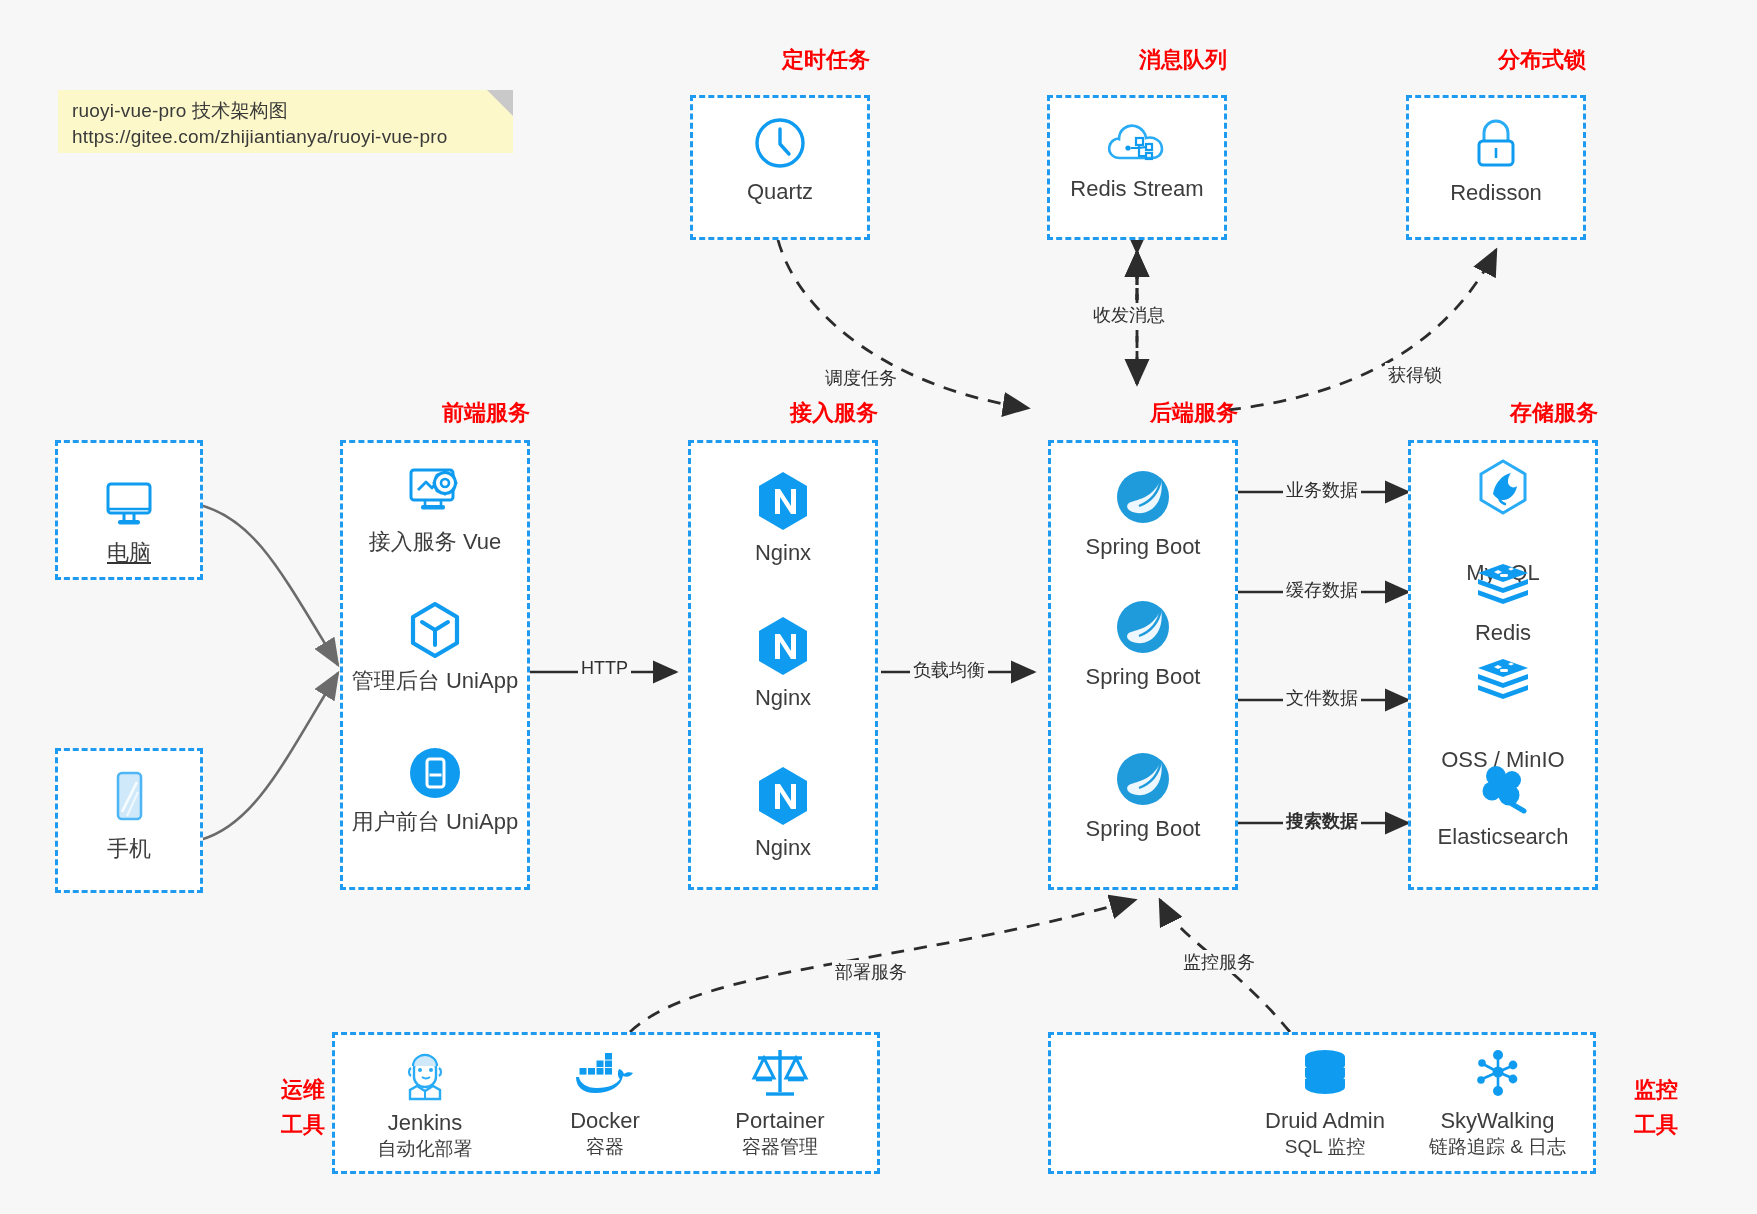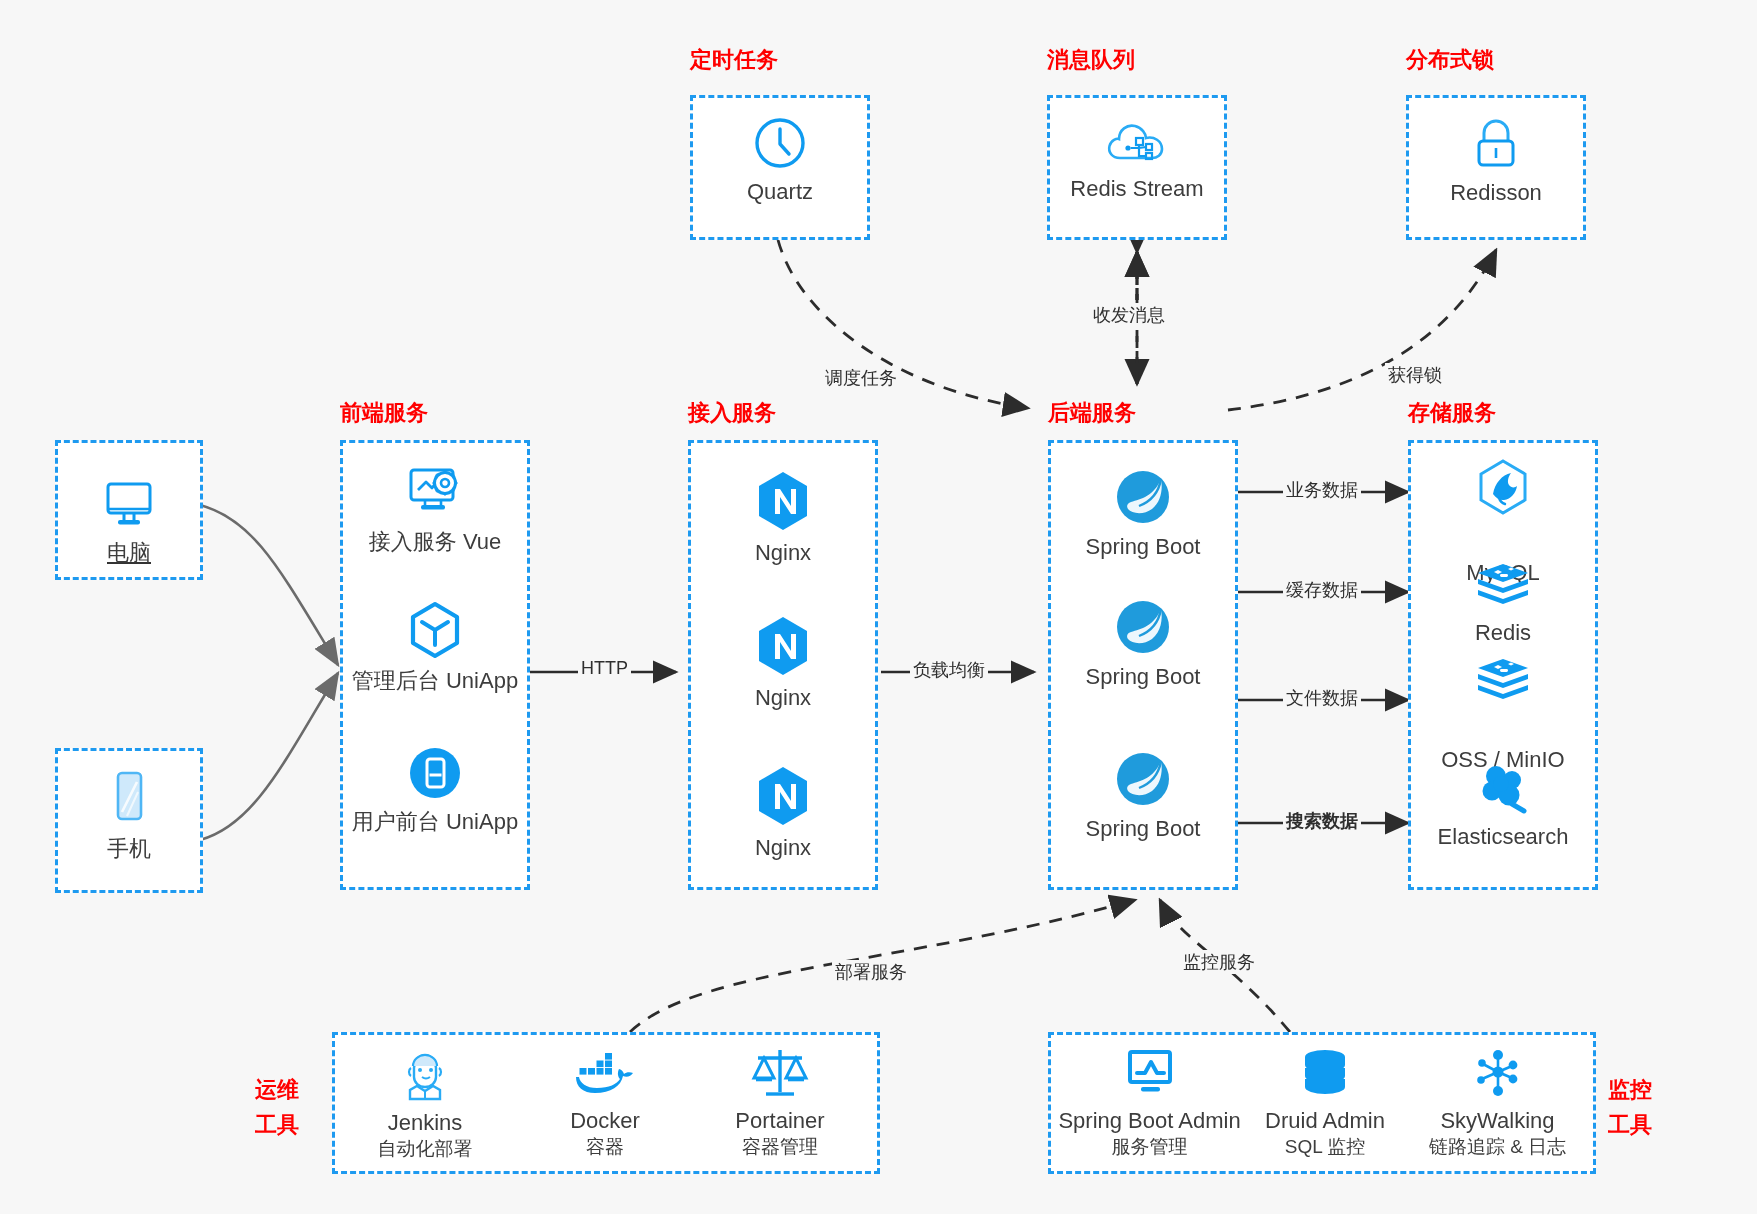--- a/index.html
+++ b/index.html
@@ -25,21 +25,21 @@
   .note .ln{
     position:absolute;left:14px;font-size:19px;color:#3a3a3a;
     letter-spacing:.2px;white-space:nowrap;
   }
   .note .ln1{top:8px;}
   .note .ln2{top:36px;}
 
   
   .gtitle{
     position:absolute;color:#ff0000;font-weight:bold;font-size:22px;
-    text-align:left;white-space:nowrap;
+    text-align:right;white-space:nowrap;
   }
 
   
   .dbox{
     position:absolute;
     border:3px dashed #1e9af0;
     background:#ffffff;
     box-sizing:border-box;
   }
 
@@ -60,20 +60,25 @@
     position:absolute;font-size:18px;color:#2f2f2f;background:#f7f7f7;
     padding:0 3px;white-space:nowrap;
   }
   svg.wires{position:absolute;left:0;top:0;width:1757px;height:1214px;overflow:visible;}
 </style>
 </head>
 <body>
 
 <div id="stage">
 
+  <div class="note">
+    <div class="corner"></div>
+    <div class="ln ln1">ruoyi-vue-pro 技术架构图</div>
+    <div class="ln ln2">https://gitee.com/zhijiantianya/ruoyi-vue-pro</div>
+  </div>
 
   <svg class="wires" viewBox="0 0 1757 1214">
     <defs>
       <marker id="ah" markerWidth="11" markerHeight="9" refX="10" refY="4.5" orient="auto">
         <path d="M0,0 L11,4.5 L0,9 z" fill="#3a3a3a"></path>
       </marker>
       <marker id="ahg" markerWidth="11" markerHeight="9" refX="10" refY="4.5" orient="auto">
         <path d="M0,0 L11,4.5 L0,9 z" fill="#6b6b6b"></path>
       </marker>
       <marker id="ahd" markerWidth="10" markerHeight="9" refX="9" refY="4.5" orient="auto">
@@ -362,29 +367,20 @@
       <line x1="38" y1="34" x2="54" y2="34" stroke="#0f9bf0" stroke-width="2.6"></line>
     </svg>
     <div class="cap">Portainer</div>
     <div class="cap2">容器管理</div>
   </div>
 
   <div class="gtitle" style="left:1608px;top:1075px;width:70px;">监控</div>
   <div class="gtitle" style="left:1608px;top:1110px;width:70px;">工具</div>
   <div class="dbox" style="left:1048px;top:1032px;width:548px;height:142px;"></div>
 
-  <div class="node" style="left:1062px;top:1048px;width:175px;">
-    <svg class="ico" width="58" height="52" viewBox="0 0 58 52">
-      <rect x="9" y="4" width="40" height="30" rx="2" fill="none" stroke="#0f9bf0" stroke-width="4"></rect>
-      <path d="M16,25 L24,25 L30,14 L36,25 L43,25" fill="none" stroke="#0f9bf0" stroke-width="4" stroke-linejoin="round" stroke-linecap="round"></path>
-      <rect x="20" y="39" width="19" height="4.5" rx="2" fill="#0f9bf0"></rect>
-    </svg>
-    <div class="cap">Spring Boot Admin</div>
-    <div class="cap2">服务管理</div>
-  </div>
 
   <div class="node" style="left:1250px;top:1048px;width:150px;">
     <svg class="ico" width="54" height="52" viewBox="0 0 54 52">
       <ellipse cx="27" cy="9" rx="20" ry="7" fill="#0f9bf0"></ellipse>
       <path d="M7,9 L7,17 a20,7 0 0 0 40,0 L47,9" fill="#0f9bf0"></path>
       <path d="M7,20 L7,28 a20,7 0 0 0 40,0 L47,20" fill="#0f9bf0"></path>
       <path d="M7,31 L7,39 a20,7 0 0 0 40,0 L47,31" fill="#0f9bf0"></path>
     </svg>
     <div class="cap">Druid Admin</div>
     <div class="cap2">SQL 监控</div>

